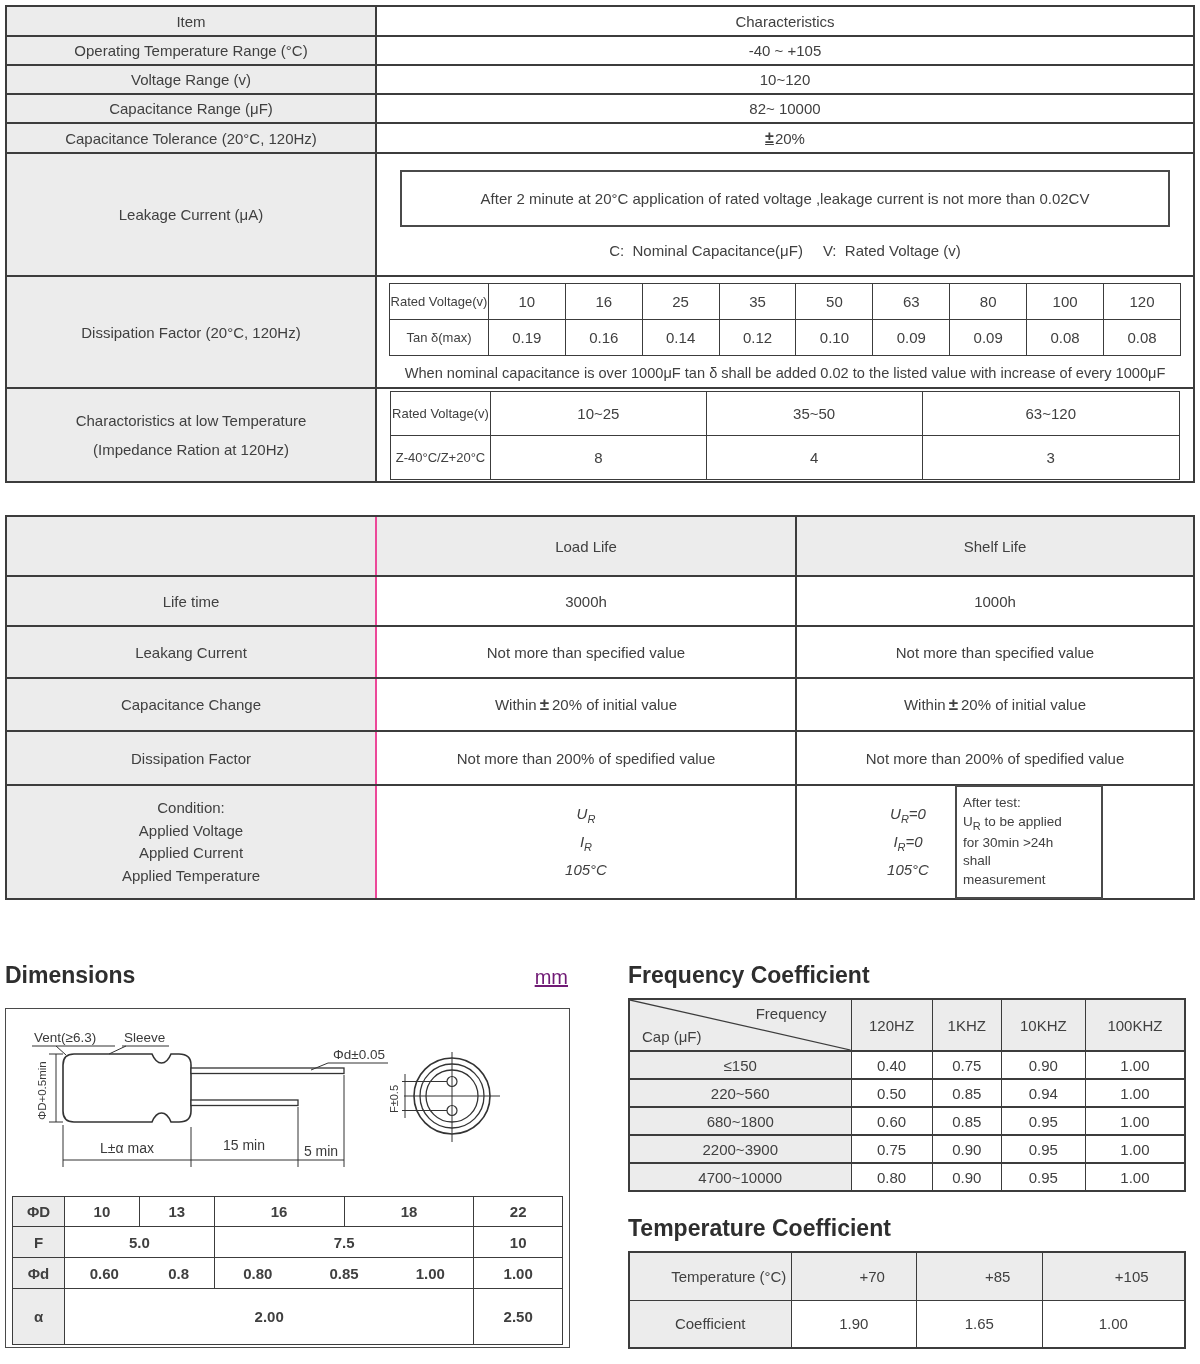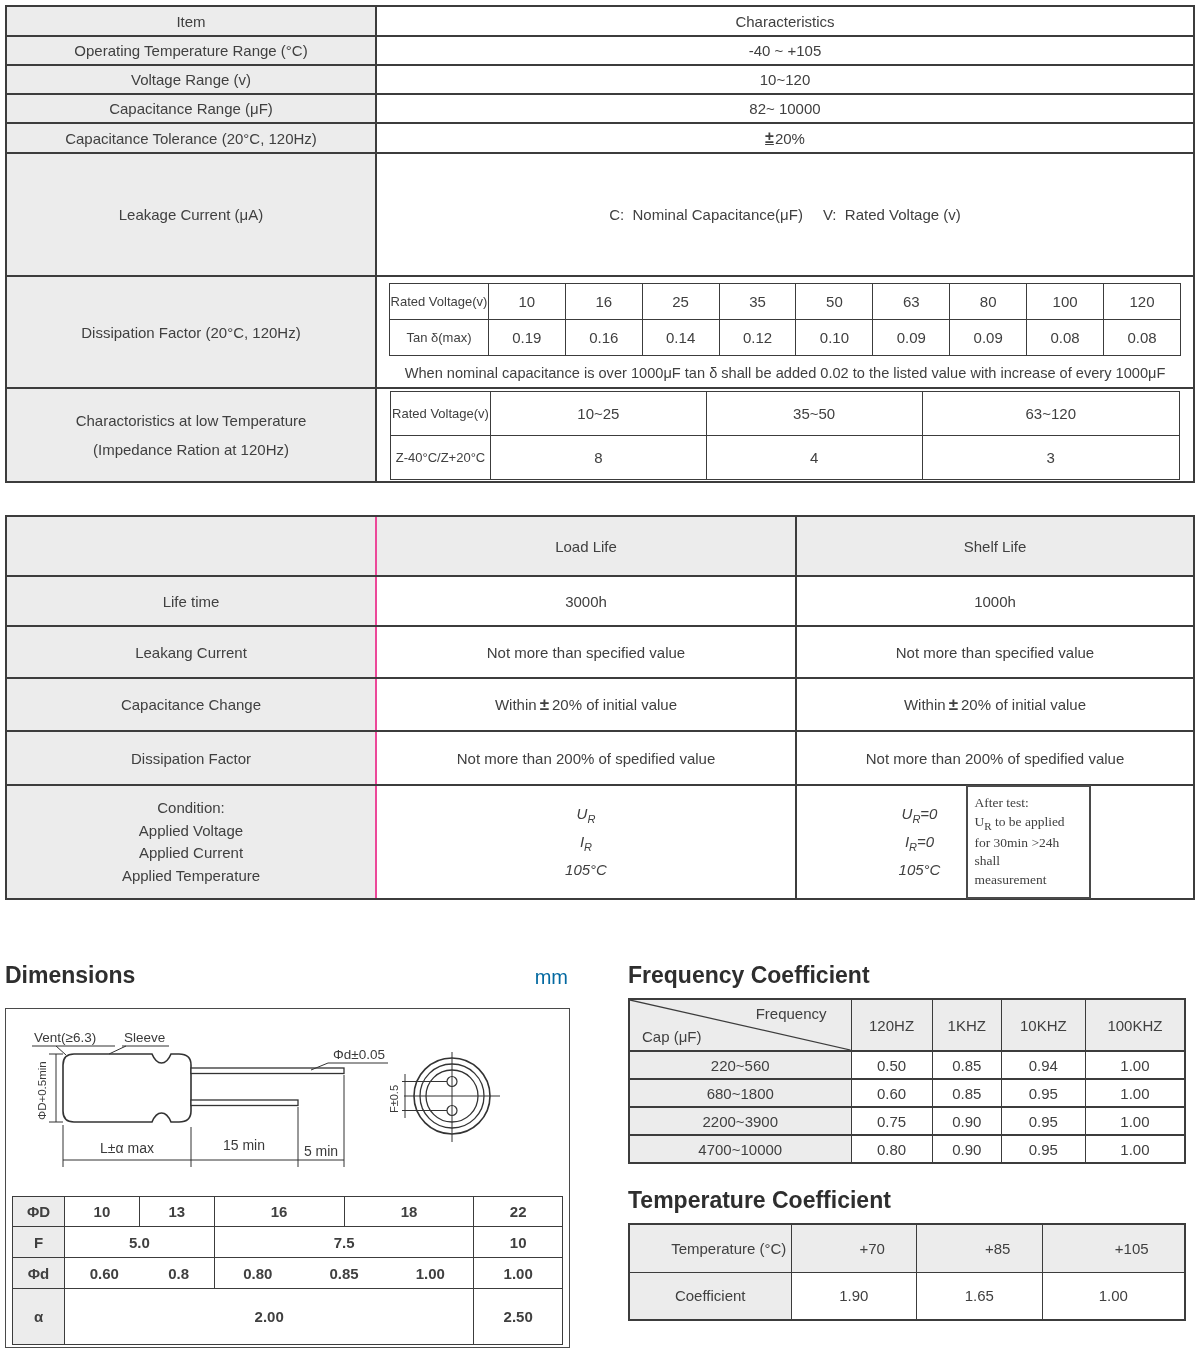--- a/index.html
+++ b/index.html
@@ -50,28 +50,28 @@
          text-align:center; flex-shrink:0; }
   .t2b { width:420px; border-right:2px solid #3c3c3c; display:flex;
          align-items:center; justify-content:center; text-align:center; flex-shrink:0; }
   .t2c { flex:1; display:flex; align-items:center; justify-content:center; text-align:center; }
   .t2hdr { background:#ececec; }
   .hh58{height:58px}.hh50{height:50px}.hh52{height:52px}.hh53{height:53px}.hh54{height:54px}.hh114{height:114px}
   .cond-label { line-height:1.5; }
   .cond-block { line-height:1.75;font-style:italic; }
   sub { font-size:11px; }
   .cond-shelf { gap:26px; }
-  .after-box { width:125px; border:2px solid #4a4a4a; text-align:left;
-               font-size:13.5px; line-height:1.38; padding:7px 6px;font-family:Liberation Serif, serif; }
+  .after-box { width:148px; border:2px solid #4a4a4a; text-align:left;
+               font-size:13.5px; line-height:1.38; padding:7px 6px; }
 
   
   .dims { left:5px; top:962px; width:565px; }
   .dims-head { display:flex; justify-content:space-between; align-items:flex-end; padding-right:2px; }
   .sec-title { font-size:23px; font-weight:600; color:#2e2e2e; }
-  .dims-unit { font-size:20px; color:#0369a1; }
+  .dims-unit { font-size:20px; color:#701a75;text-decoration:underline; }
   .dims-box { margin-top:19px; border:1.5px solid #4a4a4a; height:340px; overflow:hidden; }
   .dtab { border-collapse:collapse; width:551px; margin:3px 6px 0 6px;font-weight:bold; }
   .dtab td { border:1.5px solid #3c3c3c; text-align:center; }
   .dtab td.ih { width:52px; background:#ececec; }
   .dr1 td{height:30px}.dr2 td{height:31px}.dr3 td{height:31px}.dr4 td{height:56px}
   .spread { display:flex; justify-content:space-around; align-items:center; }
 
   
   .coef { left:628px; top:962px; width:558px; }
   .ftab { border-collapse:collapse; width:558px; margin-top:9px; }
@@ -138,20 +138,23 @@
     <div class="t1v">
       <span class="pm-u">±</span>
         <span>20%</span>
     </div>
   </div>
   <div class="t1r h123">
     <div class="t1l">
         <span>Leakage Current (μA)</span>
       </div>
     <div class="t1v lk-col">
+      <div class="lk-box">
+          <span>After 2 minute at 20°C application of rated voltage ,leakage current is not more than 0.02CV</span>
+        </div>
       <div class="lk-note">
         <span>C:  Nominal Capacitance(μF)</span>
         <span>V:  Rated Voltage (v)</span>
       </div>
     </div>
   </div>
   <div class="t1r h112">
     <div class="t1l">
         <span>Dissipation Factor (20°C, 120Hz)</span>
       </div>
@@ -407,20 +410,27 @@
             </svg>
         <span class="c-top">Frequency</span>
         <span class="c-bot">Cap (μF)</span>
       </td>
       <td>120HZ</td>
       <td>1KHZ</td>
       <td>10KHZ</td>
       <td>100KHZ</td>
     </tr>
     <tr>
+      <td class="capcol">≤150</td>
+      <td>0.40</td>
+      <td>0.75</td>
+      <td>0.90</td>
+      <td>1.00</td>
+    </tr>
+    <tr>
       <td class="capcol">220~560</td>
       <td>0.50</td>
       <td>0.85</td>
       <td>0.94</td>
       <td>1.00</td>
     </tr>
     <tr>
       <td class="capcol">680~1800</td>
       <td>0.60</td>
       <td>0.85</td>

